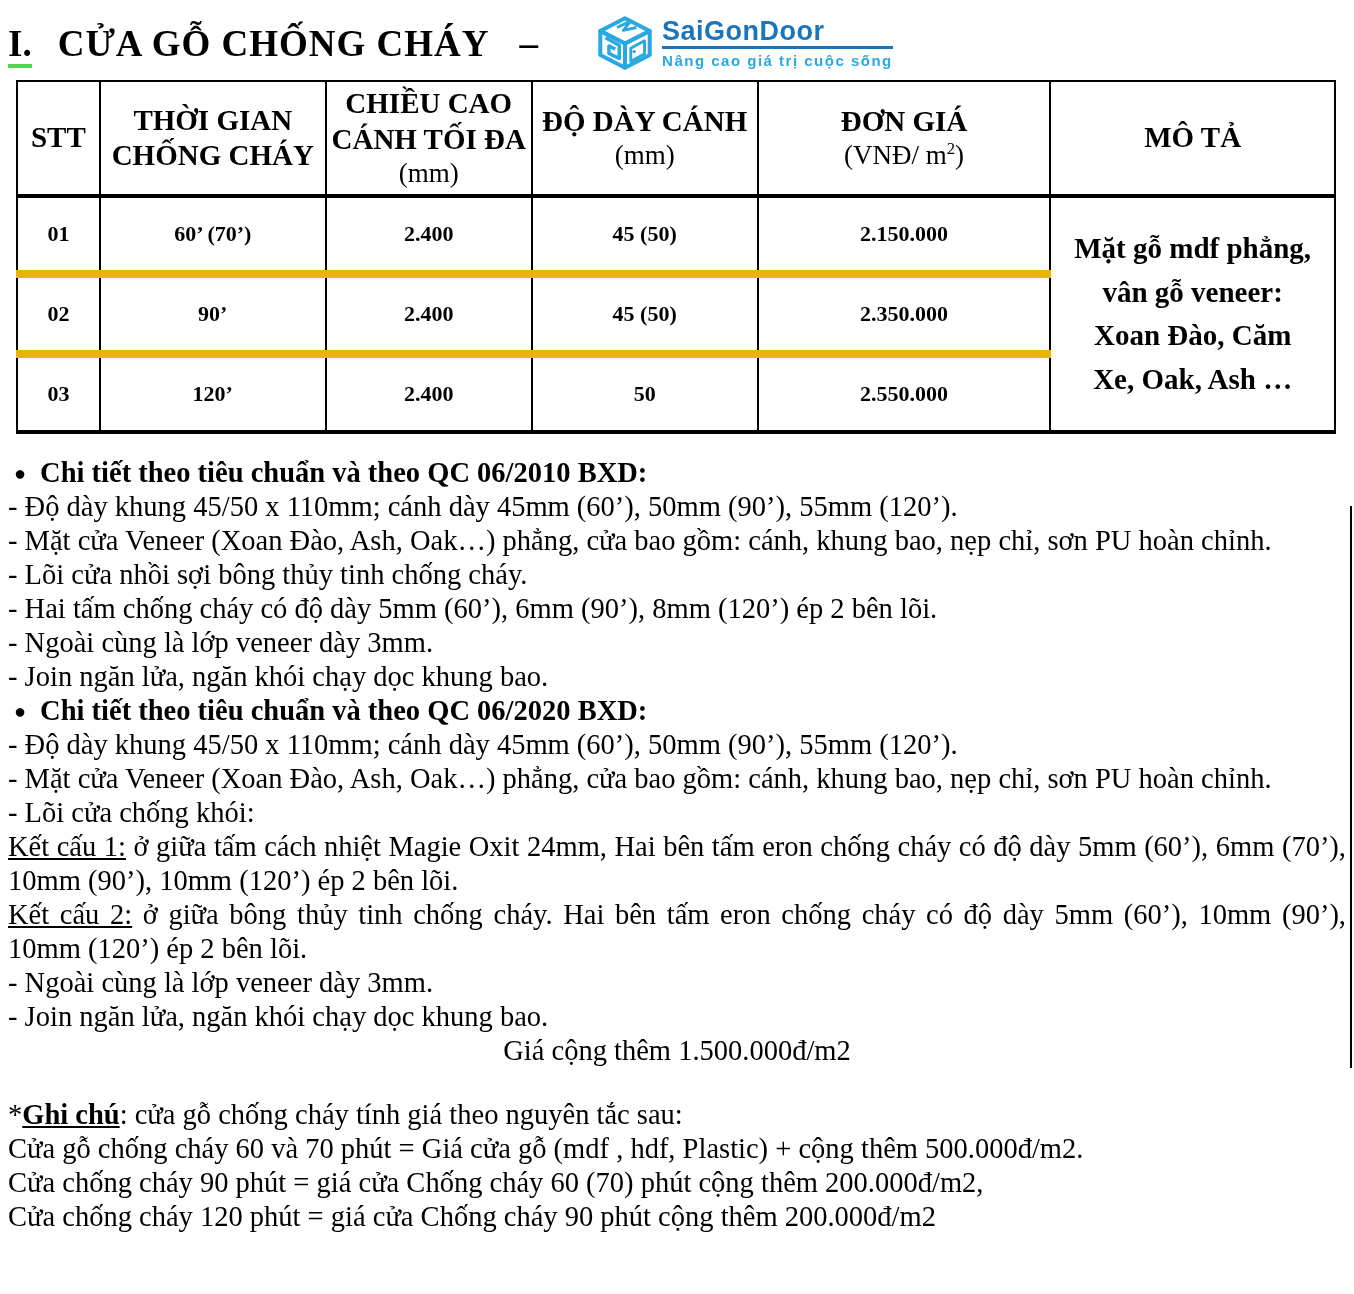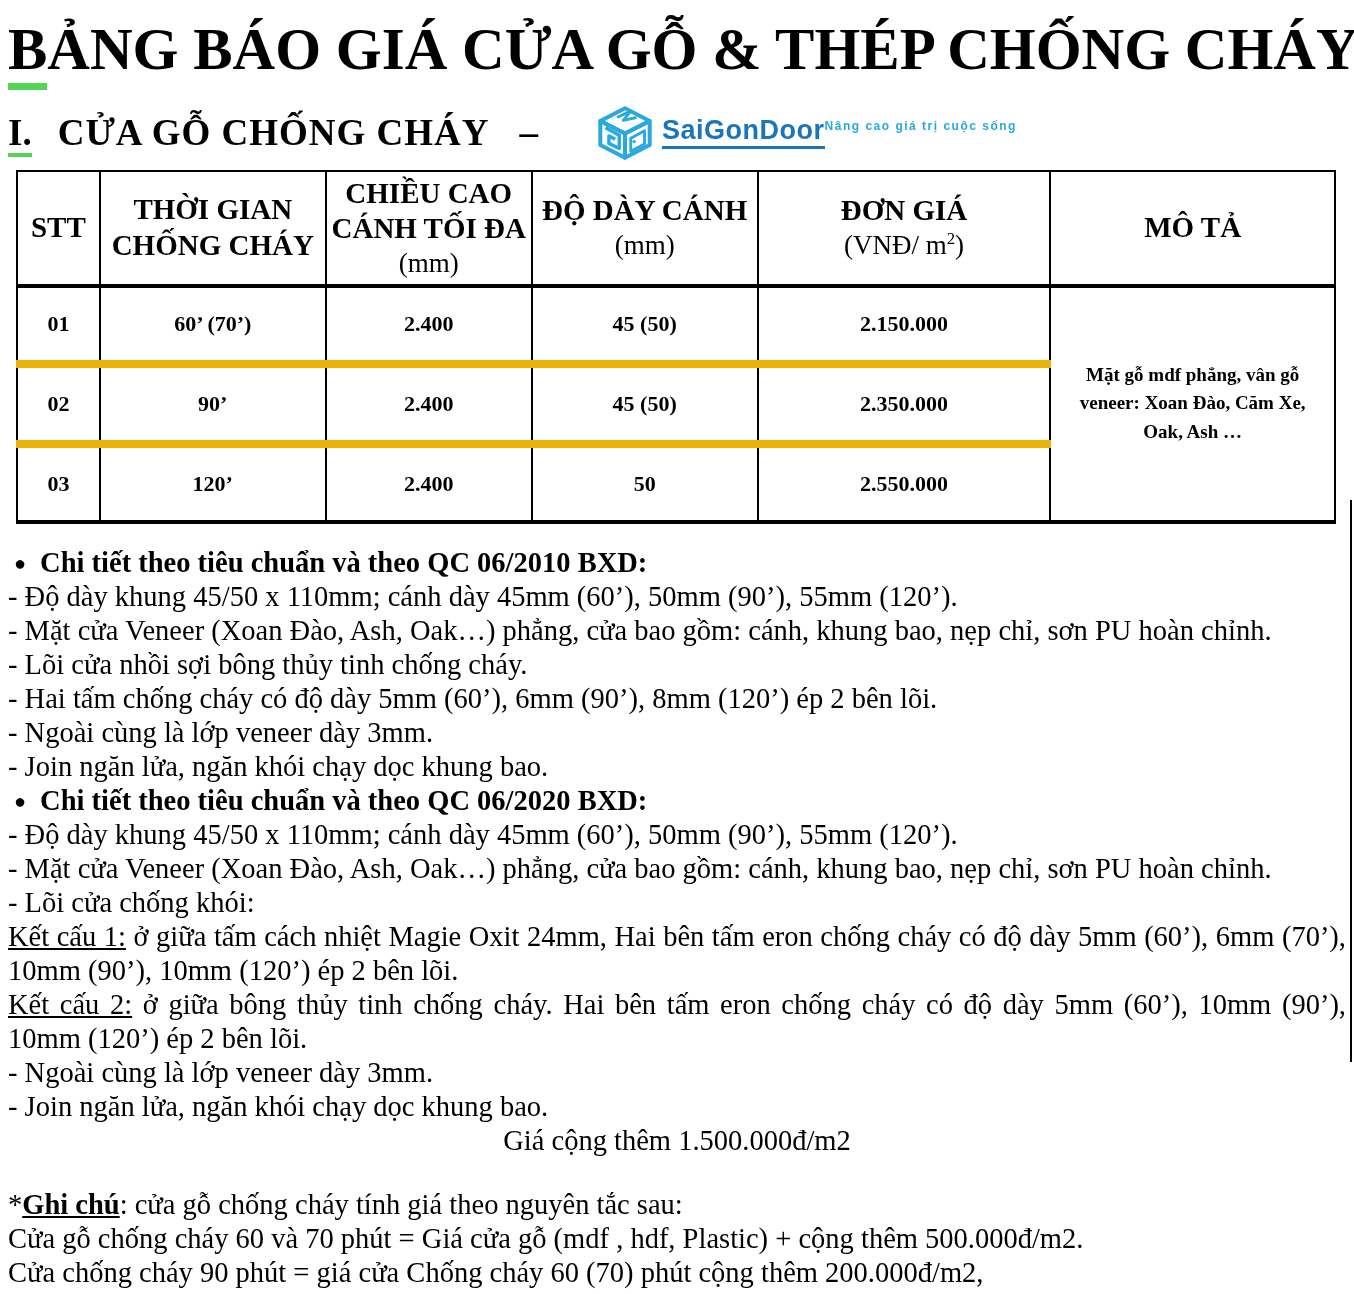--- a/index.html
+++ b/index.html
@@ -14,37 +14,37 @@
   
   .section-row{display:flex;align-items:center;margin:16px 0 10px 8px;font-size:37px;font-weight:bold;}
   .section-numeral{margin-right:26px;}
   .numeral-green{border-bottom:4px solid #54d454;}
   .section-title{letter-spacing:1px;}
   .section-dash{margin-left:30px;font-weight:bold;}
 
   
   .logo{display:flex;align-items:center;margin-left:58px;font-family:"Liberation Sans","DejaVu Sans",sans-serif;}
   .logo svg{display:block;}
-  .logo-textblock{display:flex;margin-left:8px;}
+  .logo-textblock{display:flex;flex-direction:column;margin-left:8px;}
   .logo-name{font-size:27px;font-weight:bold;color:#1b75bc;border-bottom:3px solid #1b75bc;
              line-height:1.05;padding-bottom:1px;letter-spacing:.5px;}
-  .logo-tagline{font-size:12px;font-weight:bold;color:#29a9e0;letter-spacing:1.5px;margin-top:3px;}
+  .logo-tagline{font-size:15px;font-weight:bold;color:#29a9e0;letter-spacing:1.5px;margin-top:3px;}
 
   
   table.price{border-collapse:collapse;margin:6px 0 0 16px;width:1320px;table-layout:fixed;}
   table.price,table.price th,table.price td{border:2px solid #000;}
   table.price thead th{border-bottom:4px solid #000;}
   table.price tbody tr+tr td{border-top:8px solid #eab308;}
   table.price{border-bottom:4px solid #000;}
   th,td{text-align:center;vertical-align:middle;padding:4px 4px;}
   thead th{height:104px;font-size:29px;font-weight:bold;line-height:1.22;}
   .h-sub{font-weight:normal;font-size:27px;}
   sup{font-size:0.62em;vertical-align:super;line-height:0;}
   tbody td{height:64px;font-size:22px;font-weight:bold;}
-  td.desc-cell{font-size:19px;line-height:1.5;padding:0 20px;text-align:center;}
+  td.desc-cell{font-size:29px;line-height:1.5;padding:0 20px;text-align:center;}
   .col-stt{width:82px;}.col-time{width:224px;}.col-height{width:204px;}
   .col-thick{width:224px;}.col-price{width:290px;}.col-desc{width:282px;}
 
   
   .details{margin:22px 8px 0 8px;font-size:28.5px;line-height:34px;}
   .details p{margin:0;}
   .bullet-head{font-weight:bold;}
   .bullet-dot{display:inline-block;font-size:20px;vertical-align:2px;margin:0 14px 0 6px;}
   .kc{text-align:justify;}
   .kc-label{text-decoration:underline;}
@@ -57,21 +57,20 @@
   .note-bold{font-weight:normal;}
 
   
   .right-rule{position:absolute;top:490px;right:2px;width:2px;height:562px;background:#000;}
 </style>
 </head>
 <body>
 
 <div class="page">
 
-  <h1 class="doc-title"><span class="green-underline">B</span><span>ẢNG BÁO GIÁ CỬA GỖ &amp; THÉP CHỐNG CHÁY</span></h1>
 
   <div class="section-row">
     <span class="section-numeral"><span class="numeral-green">I.</span></span>
     <span class="section-title">CỬA GỖ CHỐNG CHÁY</span>
     <span class="section-dash">–</span>
     <span class="logo">
       <svg width="58" height="54" viewBox="0 0 100 94">
         <g fill="none" stroke="#29a9e0" stroke-width="7" stroke-linejoin="round">
           <polygon points="50,4 93,26 50,48 7,26"></polygon>
           <polygon points="7,26 50,48 50,90 7,68"></polygon>

